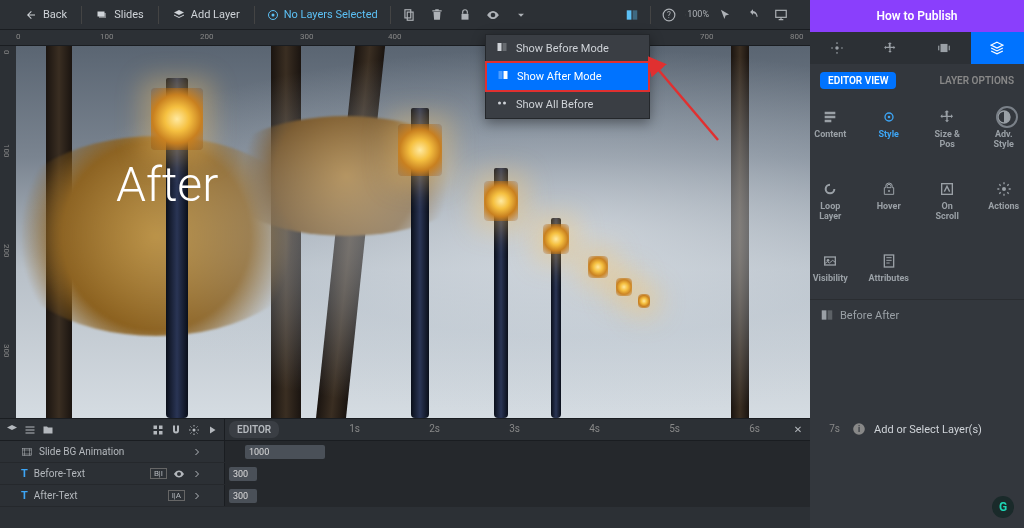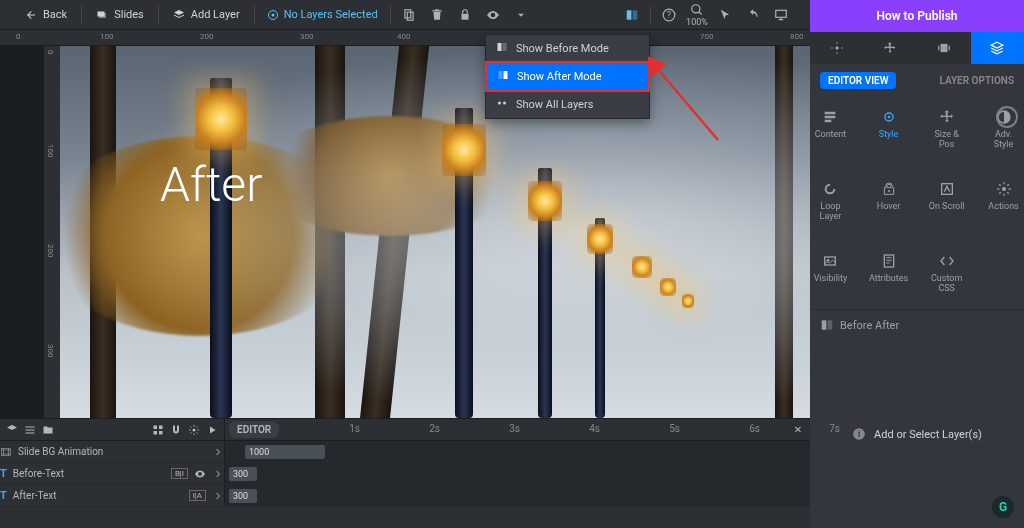--- a/index.html
+++ b/index.html
@@ -5,24 +5,24 @@
 * { margin:0; padding:0; box-sizing:border-box; font-family:-apple-system,BlinkMacSystemFont,"Segoe UI",Roboto,sans-serif; }
 body { width:1024px; height:528px; background:#1a1d21; color:#b4b8bd; overflow:hidden; position:relative; }
 .app { display:flex; height:100%; }
 .main { flex:1; display:flex; flex-direction:column; min-width:0; }
 .topbar { height:30px; background:#2c3035; display:flex; align-items:center; padding:0 17px; gap:4px; font-size:11px; border-bottom:1px solid #1a1d21; }
 .topbar .btn { display:flex; align-items:center; gap:6px; padding:4px 8px; cursor:pointer; color:#cfd3d8; }
 .topbar .sep { width:1px; height:18px; background:#444; margin:0 2px; }
 .topbar .sel { color:#5cc0f5; display:flex; align-items:center; gap:5px; padding:4px 6px;}
 .topbar .iconbtn { width:24px; height:24px; display:flex; align-items:center; justify-content:center; cursor:pointer; color:#aeb2b7; }
 .topbar .iconbtn svg { width:14px; height:14px; }
-.topbar .zoom { display:flex; flex-direction:column; align-items:center; font-size:9px; line-height:1; gap:1px;}
+.topbar .zoom { display:flex; flex-direction:row; align-items:center; font-size:9px; line-height:1; gap:1px;}
 .ruler-h { height:16px; background:#2c3035; position:relative; font-size:8px; color:#888; border-bottom:1px solid #1a1d21; }
 .ruler-h .tick { position:absolute; top:2px; }
-.canvas-wrap { flex:1; display:flex; min-height:0;padding-left:44px; }
+.canvas-wrap { flex:1; display:flex; min-height:0; }
 .ruler-v { width:16px; background:#2c3035; position:relative; font-size:8px; color:#888; }
 .ruler-v .tick { position:absolute; left:2px; writing-mode:vertical-lr; }
 .canvas { flex:1; position:relative; overflow:hidden; background:linear-gradient(180deg,#5a6572 0%,#7a8490 30%,#b8c0c8 60%,#d5dce2 100%);}
 .canvas .fog { position:absolute; inset:0; background:radial-gradient(ellipse at 70% 50%, rgba(230,235,240,0.6) 0%, rgba(200,210,220,0.3) 40%, transparent 70%);}
 .pole { position:absolute; bottom:0; background:linear-gradient(90deg,#0a0f1a,#2a3555,#0a0f1a); border-radius:2px 2px 4px 4px;}
 .lamp { position:absolute; border-radius:4px; background:radial-gradient(circle,#ffe9a0 0%,#f5c040 30%,#c88020 60%,rgba(200,120,30,0.2) 100%); box-shadow:0 0 24px 10px rgba(255,200,100,0.35); }
 .leaves { position:absolute; border-radius:50%; filter:blur(1px);}
 .trunk { position:absolute; bottom:0; background:linear-gradient(90deg,#1a1410,#3a2e22,#1a1410); }
 .after-text { position:absolute; left:100px; top:110px; color:#fff; font-size:48px; font-weight:300; }
 .dropdown { position:absolute; left:485px; top:34px; width:165px; background:#3a3e44; border:1px solid #24272b; font-size:11px; z-index:50; box-shadow:0 4px 12px rgba(0,0,0,0.4);}
@@ -31,37 +31,37 @@
 .arrow { position:absolute; left:648px; top:55px; z-index:51; pointer-events:none;}
 .timeline { height:110px; background:#2c3035; border-top:1px solid #1a1d21; display:flex; flex-direction:column; font-size:10px;}
 .tl-top { height:22px; display:flex; align-items:center; border-bottom:1px solid #1a1d21;}
 .tl-top .left { width:225px; display:flex; align-items:center; gap:6px; padding:0 6px; border-right:1px solid #1a1d21; height:100%;}
 .tl-top .left .spacer { flex:1;}
 .tl-top .ed { background:#3a3e44; padding:3px 8px; margin-left:4px; font-size:10px; font-weight:600;border-radius:7px;}
 .tl-top .ticks { flex:1; position:relative; height:100%;}
 .tl-top .ticks span { position:absolute; top:4px; color:#888;}
 .tl-top .close { width:24px; text-align:center; cursor:pointer;}
 .tl-row { height:22px; display:flex; align-items:center; border-bottom:1px solid #25282c;}
-.tl-row .label { width:225px; display:flex; align-items:center; gap:6px; padding:0 0; border-right:1px solid #1a1d21; height:100%; background:#2c3035;}
+.tl-row .label { width:225px; display:flex; align-items:center; gap:6px; padding:0 21px; border-right:1px solid #1a1d21; height:100%; background:#2c3035;}
 .tl-row .label .spacer{flex:1;}
 .tl-row .track { flex:1; position:relative; height:100%; background:#25282c;}
 .tl-row .bar { position:absolute; top:4px; height:14px; background:#4a5058; border-radius:2px; font-size:9px; line-height:14px; padding:0 4px; color:#ddd;}
 .tl-row .label svg, .tl-top svg, .topbar svg { fill:currentColor;}
 .sidebar { width:214px; background:#33373d; display:flex; flex-direction:column; font-size:11px; }
 .sb-pub { background:#8a3ffc; color:#fff; text-align:center; padding:9px 0; font-weight:600; font-size:12px;}
 .sb-actions { display:flex; height:34px;}
 .sb-actions .save { flex:1; background:#2ecc40; color:#fff; display:flex; align-items:center; justify-content:center; gap:6px; font-weight:600; cursor:pointer;}
 .sb-actions .prev { flex:1; background:#0084ff; color:#fff; display:flex; align-items:center; justify-content:center; gap:6px; font-weight:600; cursor:pointer;}
 .sb-tabs { display:flex; height:32px; background:#2c3035;}
 .sb-tabs .t { flex:1; display:flex; align-items:center; justify-content:center; cursor:pointer; color:#9aa0a6;}
 .sb-tabs .t.active { background:#0073ff; color:#fff;}
 .sb-sub { display:flex; align-items:center; justify-content:space-between; padding:8px 10px; background:#33373d;}
 .sb-sub .pill { background:#0073ff; color:#fff; padding:3px 8px; border-radius:4px; font-size:10px; font-weight:600;}
 .sb-sub .lo { color:#888; font-size:10px; font-weight:600;}
-.sb-grid { display:grid; grid-template-columns:repeat(4,1fr); gap:16px; padding:4px 0 8px 0; background:#33373d;}
+.sb-grid { display:grid; grid-template-columns:repeat(4,1fr); gap:16px; padding:4px 0 8px 0; background:#33373d;font-weight:bold;}
 .sb-grid .cell { display:flex; flex-direction:column; align-items:center; gap:4px; padding:8px 2px; cursor:pointer; color:#9aa0a6;}
 .sb-grid .cell.active { color:#3da5f5;}
 .sb-grid .cell span { font-size:9px; text-align:center;}
 .sb-grid .cell svg { width:16px; height:16px;}
 .sb-ba { padding:8px 10px; color:#9aa0a6; display:flex; align-items:center; gap:6px; border-top:1px solid #2a2d31;}
 .sb-add { flex:1; display:flex; align-items:center; justify-content:center; gap:8px; color:#cfd3d8; font-size:11px; padding:18px 0;}
 .sb-badges { position:absolute; right:10px; bottom:10px; display:flex; flex-direction:column; gap:10px; align-items:center;}
 .sb-badges .g { width:22px; height:22px; border-radius:50%; background:#1a2a2a; display:flex; align-items:center; justify-content:center; font-weight:700; color:#1ed6b5; font-size:12px;}
 .ring { width:22px; height:22px; border:2px solid #7a8088; border-radius:50%; position:absolute; right:6px; top:106px;}
 svg { fill:currentColor; }
@@ -169,21 +169,21 @@
             <path d="M8 20h8M12 16v4" stroke="currentColor" stroke-width="2"></path>
           </svg>
         </div>
     </div>
 
     <div class="ruler-h">
       <span class="tick" style="left:16px">0</span>
       <span class="tick" style="left:100px">100</span>
       <span class="tick" style="left:200px">200</span>
       <span class="tick" style="left:300px">300</span>
-      <span class="tick" style="left:397px">400</span>
+      <span class="tick" style="left:388px">400</span>
       <span class="tick" style="left:500px">500</span>
       <span class="tick" style="left:600px">600</span>
       <span class="tick" style="left:700px">700</span>
       <span class="tick" style="left:790px">800</span>
     </div>
 
     <div class="canvas-wrap">
       <div class="ruler-v">
         <span class="tick" style="top:4px">0</span>
         <span class="tick" style="top:98px">100</span>
@@ -402,26 +402,20 @@
           </svg>
           <span>Visibility</span>
         </div>
         <div class="cell">
           <svg viewBox="0 0 24 24">
             <rect x="5" y="3" width="14" height="18" fill="none" stroke="currentColor" stroke-width="2"></rect>
             <path d="M8 7h8M8 11h8M8 15h5" stroke="currentColor" stroke-width="1.5"></path>
           </svg>
           <span>Attributes</span>
         </div>
-        <div class="cell">
-          <svg viewBox="0 0 24 24">
-            <path d="M8 6l-5 6 5 6M16 6l5 6-5 6" fill="none" stroke="currentColor" stroke-width="2"></path>
-          </svg>
-          <span>Custom CSS</span>
-        </div>
       </div>
     <div class="sb-ba">
       <svg width="14" height="14" viewBox="0 0 24 24">
           <rect x="3" y="4" width="8" height="16"></rect>
           <rect x="13" y="4" width="8" height="16" fill-opacity="0.4"></rect>
         </svg>
       <span>Before After</span>
     </div>
     <div class="sb-add">
       <svg width="14" height="14" viewBox="0 0 24 24">
@@ -449,21 +443,21 @@
           <rect x="3" y="4" width="8" height="16" fill-opacity="0.3"></rect>
           <rect x="13" y="4" width="8" height="16"></rect>
         </svg></span>
       <span>Show After Mode</span>
     </div>
     <div class="item">
       <span><svg width="12" height="12" viewBox="0 0 24 24">
           <circle cx="7" cy="12" r="3"></circle>
           <circle cx="17" cy="12" r="3"></circle>
         </svg></span>
-      <span>Show All Layers</span>
+      <span>Show All Before</span>
     </div>
   </div>
 
 <svg class="arrow" width="80" height="90">
   <defs>
       <marker id="ah" markerWidth="8" markerHeight="8" refX="2" refY="4" orient="auto">
         <path d="M0 0L8 4L0 8z" fill="#e03030"></path>
       </marker>
     </defs>
   <path d="M70 85 L8 12" stroke="#e03030" stroke-width="2.5" fill="none" marker-end="url(#ah)"></path>

